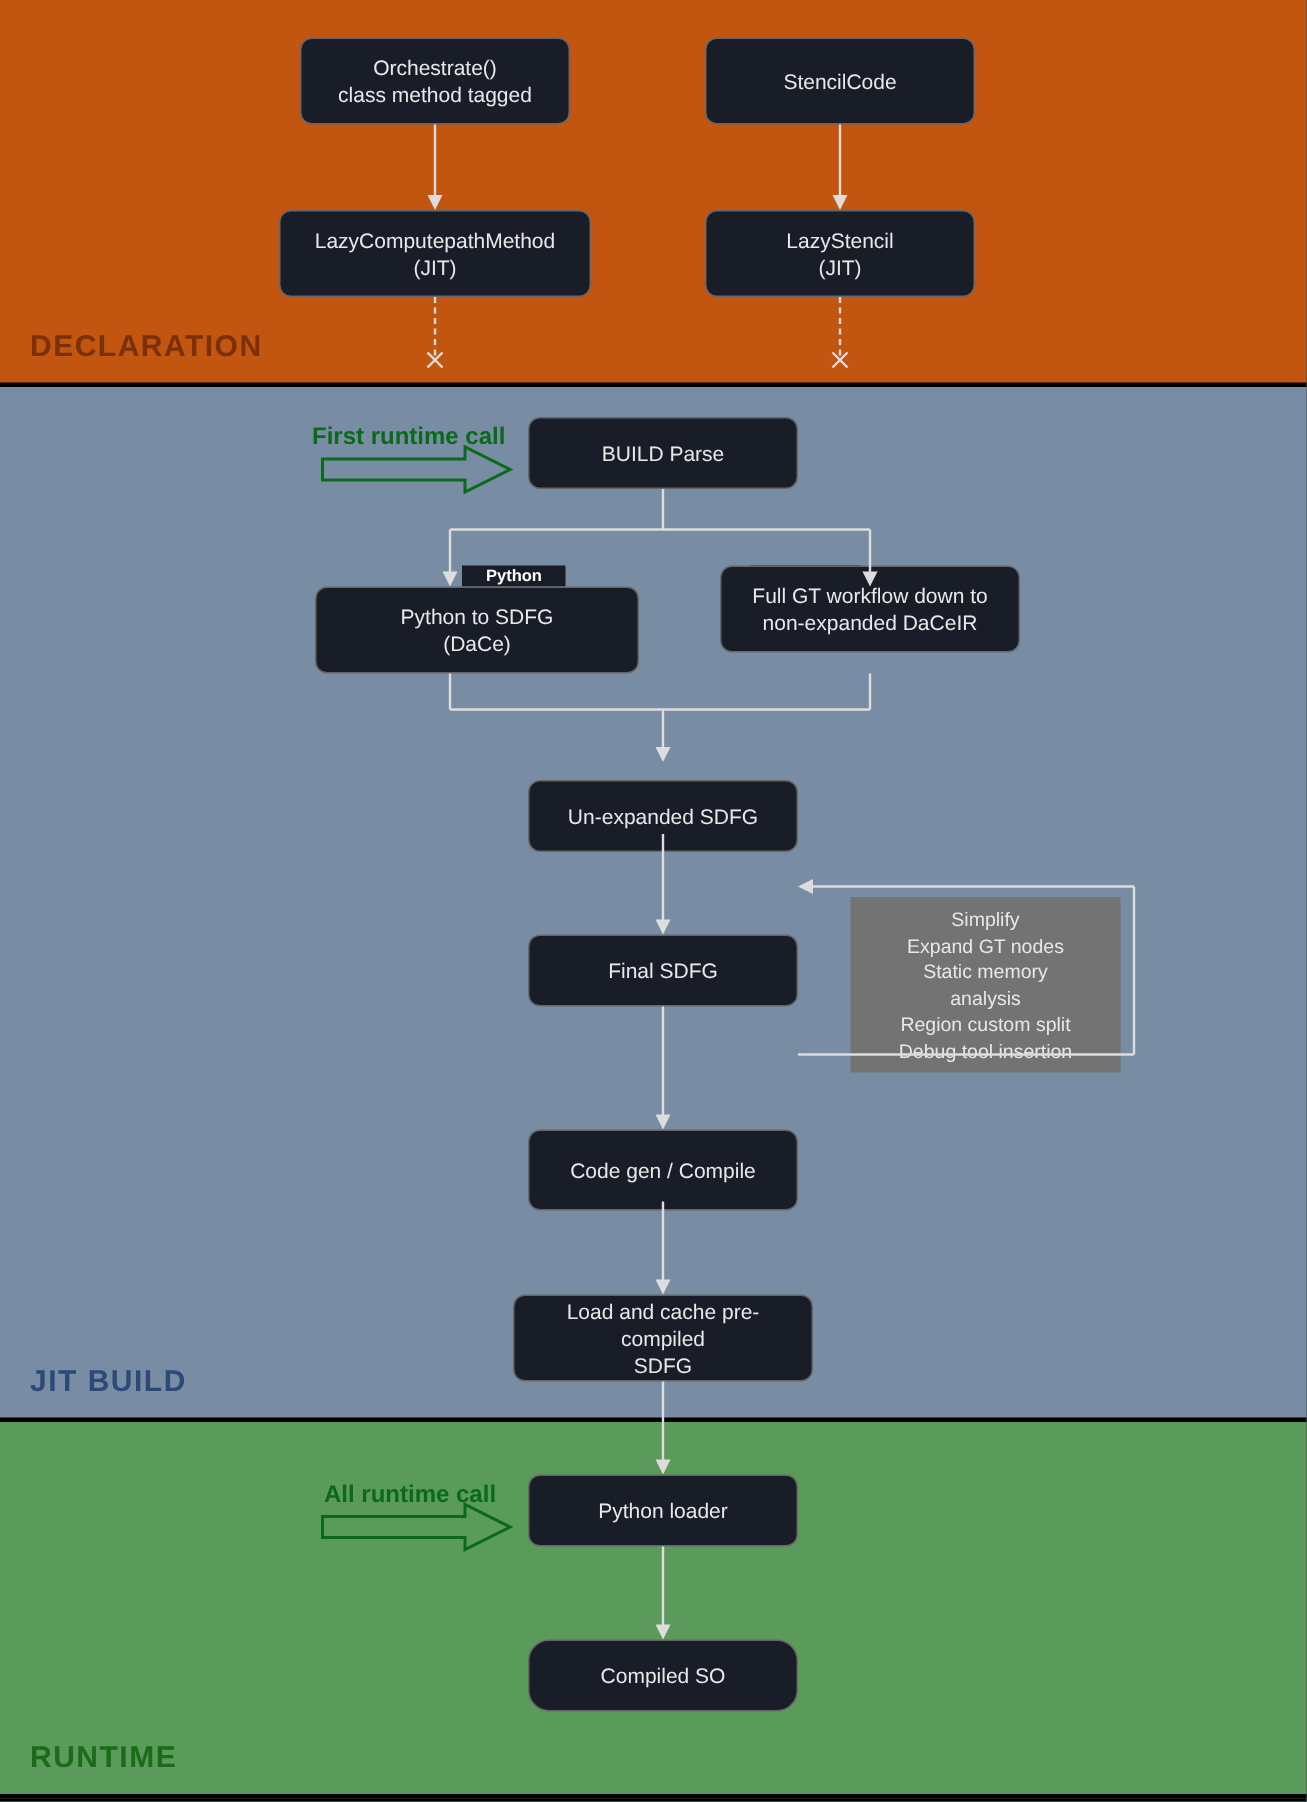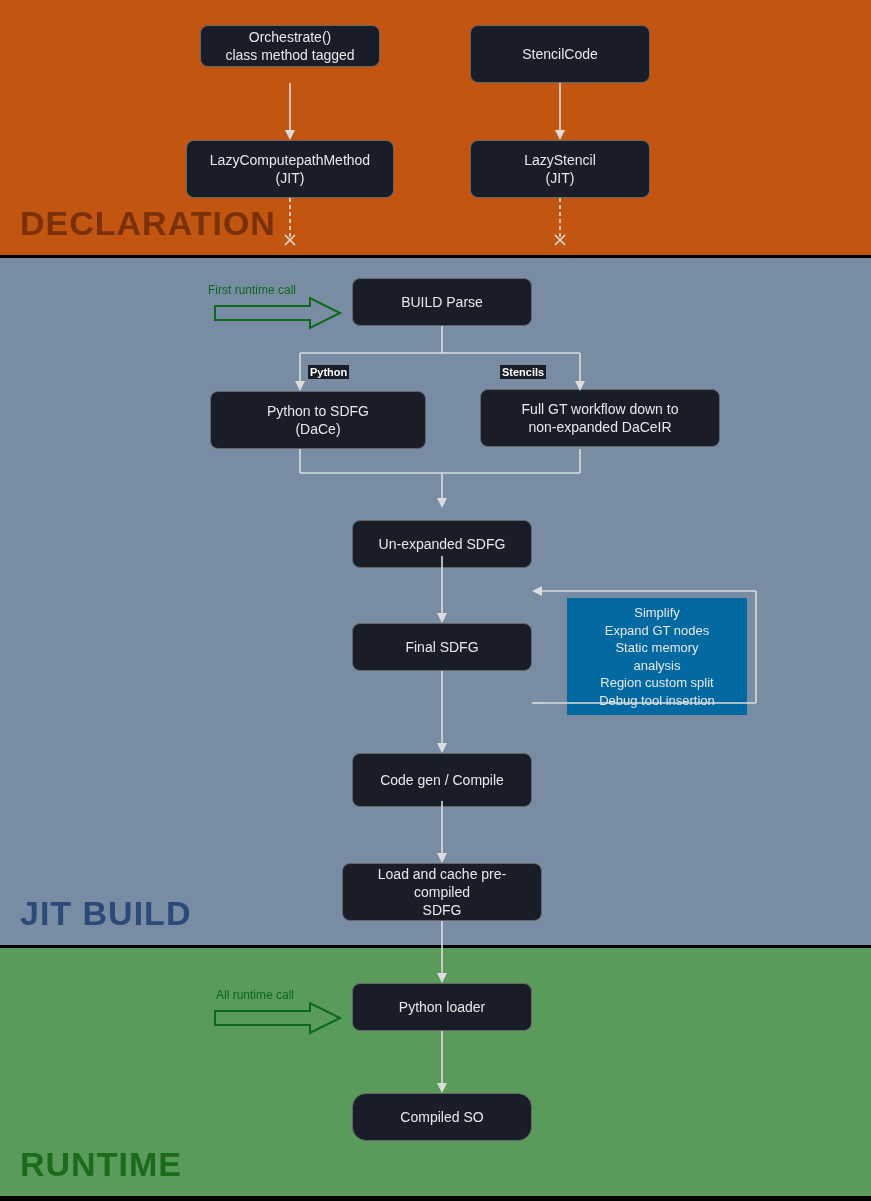--- a/index.html
+++ b/index.html
@@ -10,21 +10,21 @@
   }
   .section {
     position: relative;
     width: 100%;
     border-bottom: 3px solid #000;
   }
   .section-label {
     position: absolute;
     left: 20px;
     bottom: 12px;
-    font-size: 34px;
+    font-size: 20px;
     font-weight: bold;
     letter-spacing: 1px;
   }
   .declaration { background: #c2550f; height: 258px; }
   .declaration .section-label { color: #7a3009; }
   .jitbuild { background: #788da4; height: 690px; }
   .jitbuild .section-label { color: #2b4a7a; }
   .runtime { background: #5a9a5a; height: 251px; }
   .runtime .section-label { color: #1b6b1b; }
 
@@ -38,59 +38,60 @@
     flex-direction: column;
     justify-content: center;
     align-items: center;
     text-align: center;
     font-size: 14px;
     line-height: 1.3;
     padding: 6px 10px;
   }
   .annotation {
     position: absolute;
-    background: #0369a1;
+    background: #737373;
     color: #e8e8e8;
     text-align: center;
     font-size: 13px;
     line-height: 1.35;
     padding: 6px 24px;
   }
   .edge-label {
     position: absolute;
     background: #191d28;
     color: #fff;
     font-size: 11px;
     font-weight: bold;
-    padding: 1px 2px;
+    padding: 1px 16px;
+    margin-top: 12px;
   }
   .callout {
     position: absolute;
     color: #0a6a1a;
-    font-weight: normal;
-    font-size: 12px;
+    font-weight: bold;
+    font-size: 16px;
   }
   svg.overlay {
     position: absolute;
     left: 0; top: 0;
     pointer-events: none;
   }
   .arrow-line { stroke: #ddd; stroke-width: 1.6; fill: none; }
   .arrow-head { fill: #ddd; }
   .arrow-dash { stroke: #ddd; stroke-width: 1.6; stroke-dasharray: 4 3; fill: none; }
   .x-cap { stroke: #ddd; stroke-width: 1.6; }
   .green-arrow { stroke: #0a6a1a; stroke-width: 2; fill: none; }
 </style>
 </head>
 <body>
 
 <div class="section declaration">
   <div class="section-label">DECLARATION</div>
 
-  <div class="node" style="left:200px; top:25px; width:180px; height:42px;">
+  <div class="node" style="left:200px; top:25px; width:180px; height:58px;">
     <span>Orchestrate()</span>
     <span>class method tagged</span>
   </div>
   <div class="node" style="left:470px; top:25px; width:180px; height:58px;">
     <span>StencilCode</span>
   </div>
   <div class="node" style="left:186px; top:140px; width:208px; height:58px;">
     <span>LazyComputepathMethod</span>
     <span>(JIT)</span>
   </div>
@@ -126,21 +127,21 @@
     <span>BUILD Parse</span>
   </div>
 
   <div class="edge-label" style="left:308px; top:107px;">Python</div>
   <div class="edge-label" style="left:500px; top:107px;">Stencils</div>
 
   <div class="node" style="left:210px; top:133px; width:216px; height:58px;">
     <span>Python to SDFG</span>
     <span>(DaCe)</span>
   </div>
-  <div class="node" style="left:480px; top:131px; width:240px; height:58px;">
+  <div class="node" style="left:480px; top:119px; width:200px; height:58px;">
     <span>Full GT workflow down to</span>
     <span>non-expanded DaCeIR</span>
   </div>
 
   <div class="node" style="left:352px; top:262px; width:180px; height:48px;">
     <span>Un-expanded SDFG</span>
   </div>
 
   <div class="node" style="left:352px; top:365px; width:180px; height:48px;">
     <span>Final SDFG</span>

